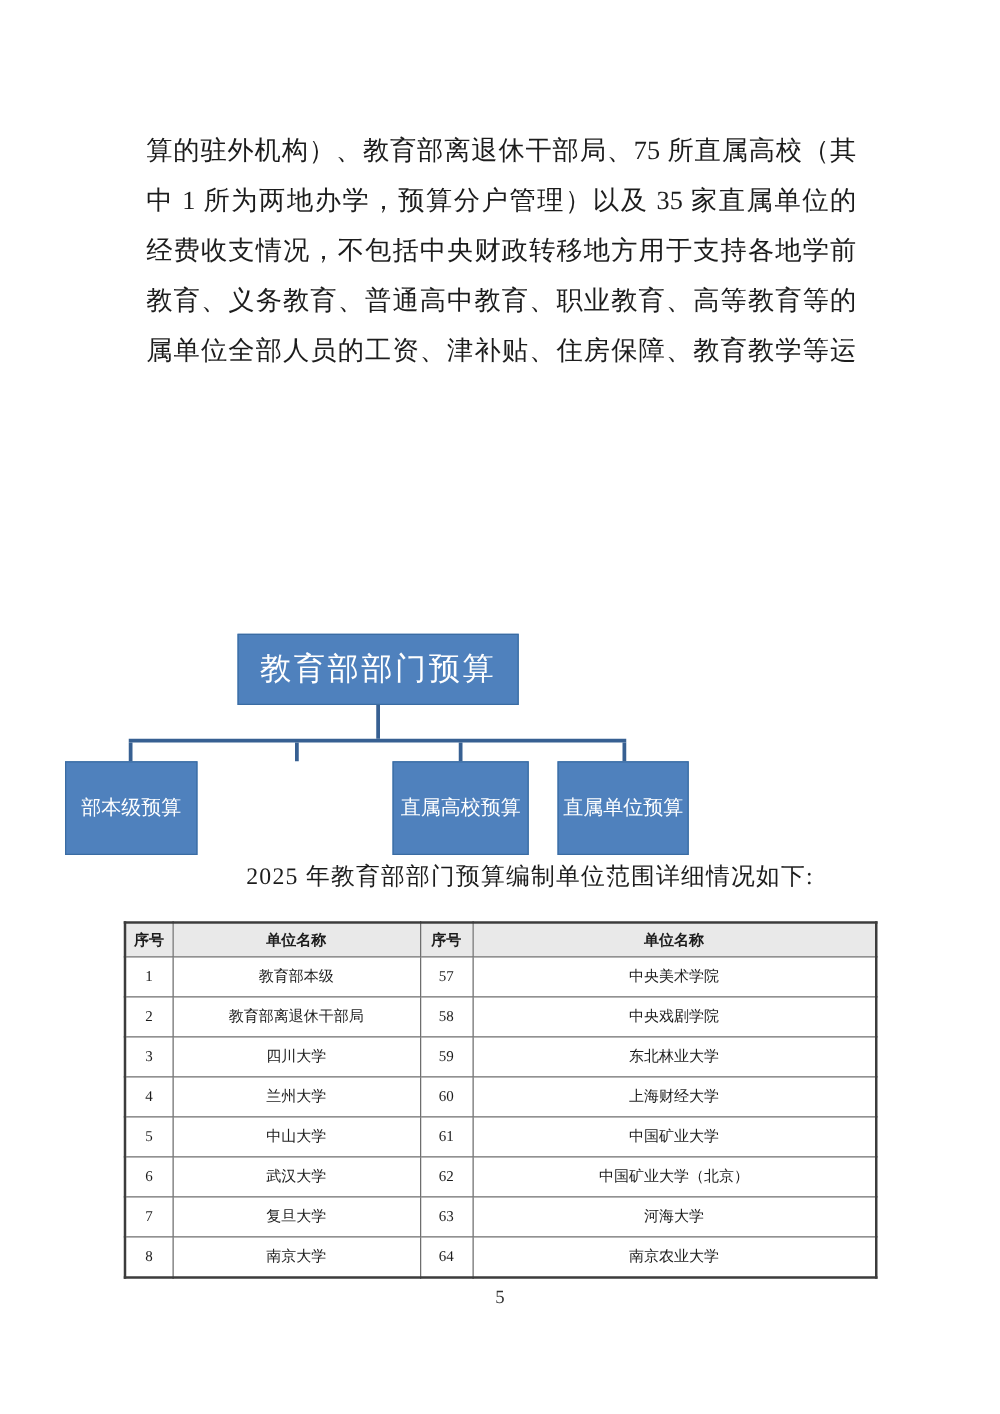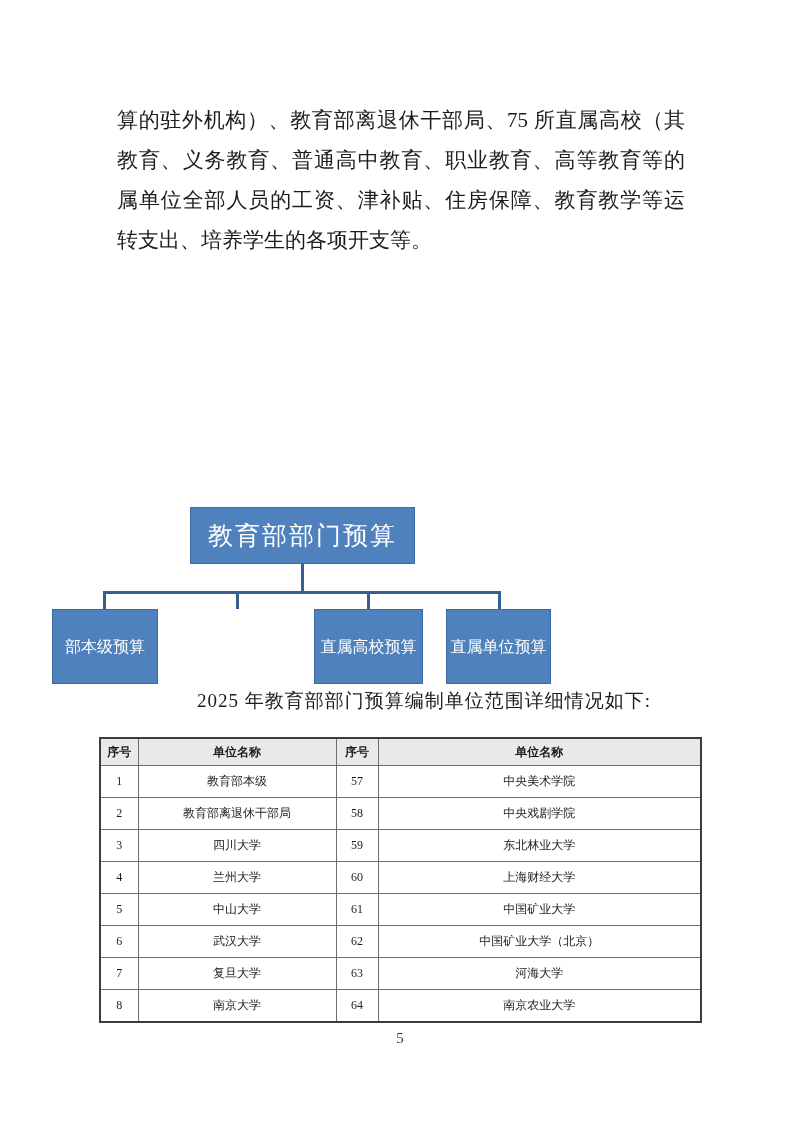--- a/index.html
+++ b/index.html
@@ -106,23 +106,24 @@
     color: #333333;
   }
 </style>
 </head>
 <body>
 
 <div class="page">
 
   <div class="para">
     <div class="para-line">算的驻外机构）、教育部离退休干部局、75 所直属高校（其</div>
+    <div class="para-line">中 1 所为两地办学，预算分户管理）以及 35 家直属单位的</div>
+    <div class="para-line">经费收支情况，不包括中央财政转移地方用于支持各地学前</div>
     <div class="para-line">教育、义务教育、普通高中教育、职业教育、高等教育等的</div>
     <div class="para-line">属单位全部人员的工资、津补贴、住房保障、教育教学等运</div>
-    <div class="para-line last">转支出、培养学生的各项开支等。</div>
   </div>
 
   <div class="org">
     <div class="org-box org-root">教育部部门预算</div>
 
     <div class="org-line org-stem"></div>
     <div class="org-line org-hline"></div>
     <div class="org-line org-drop d1"></div>
     <div class="org-line org-drop d2"></div>
     <div class="org-line org-drop d3"></div>

